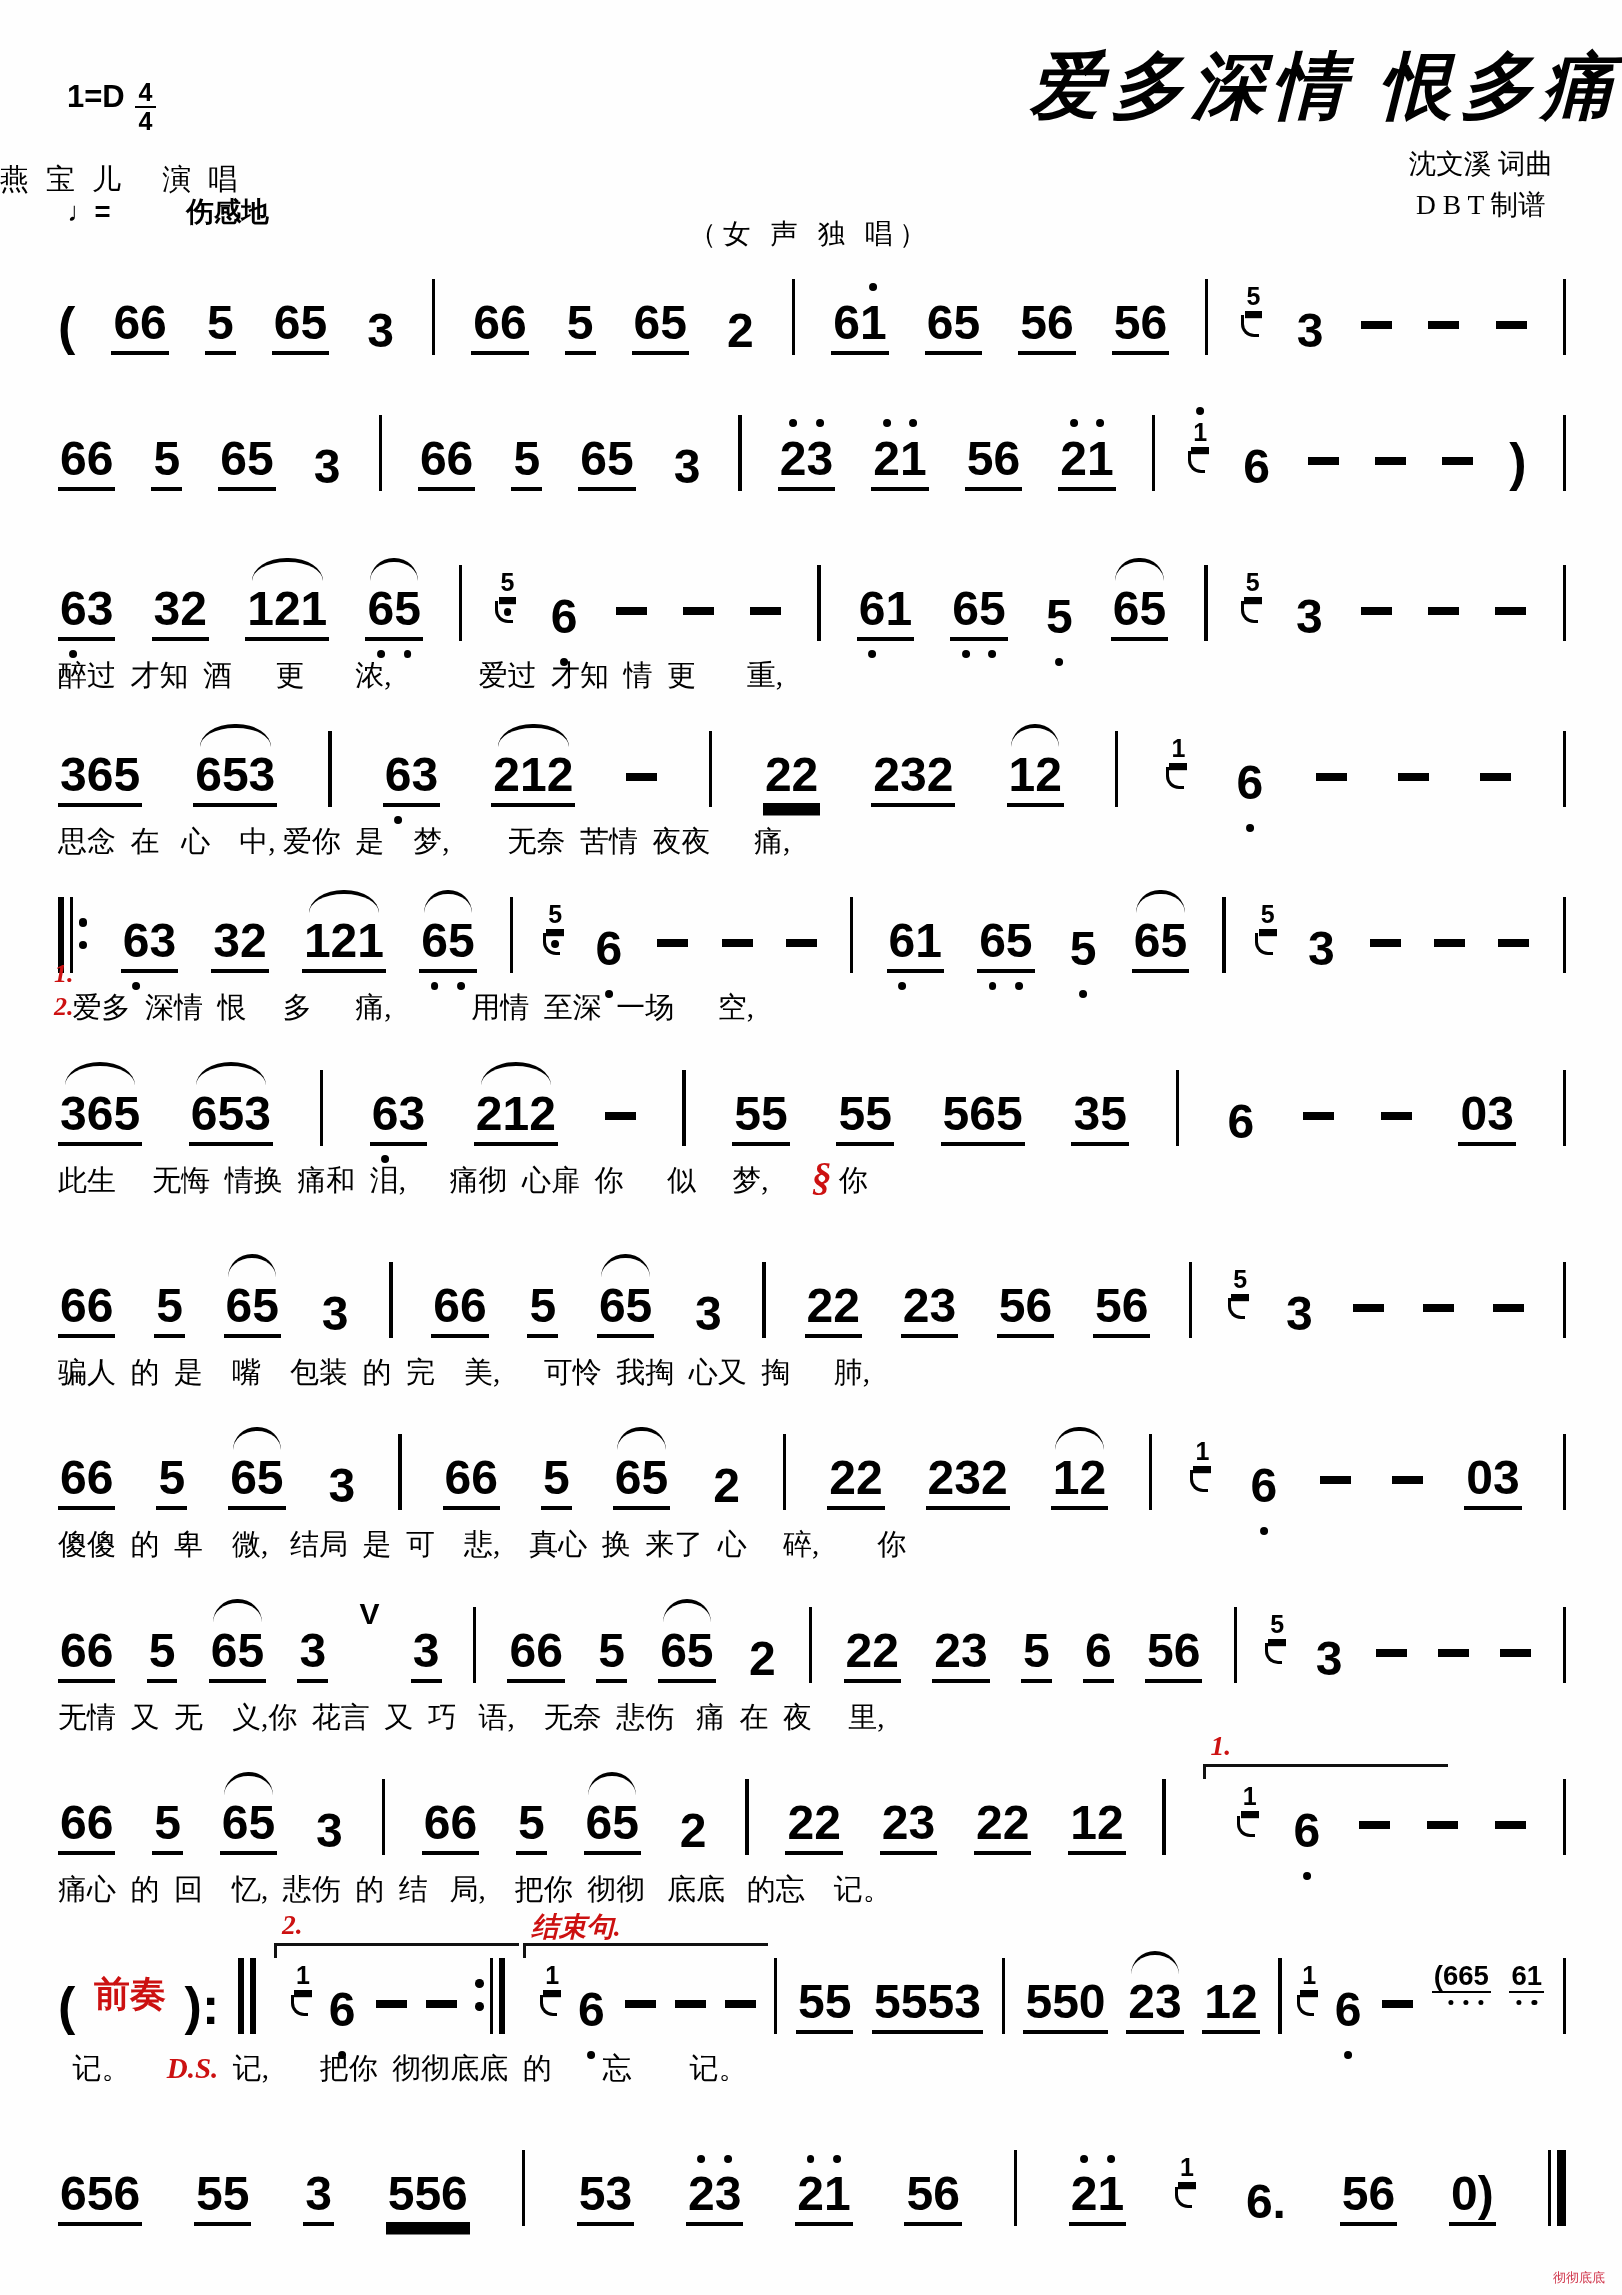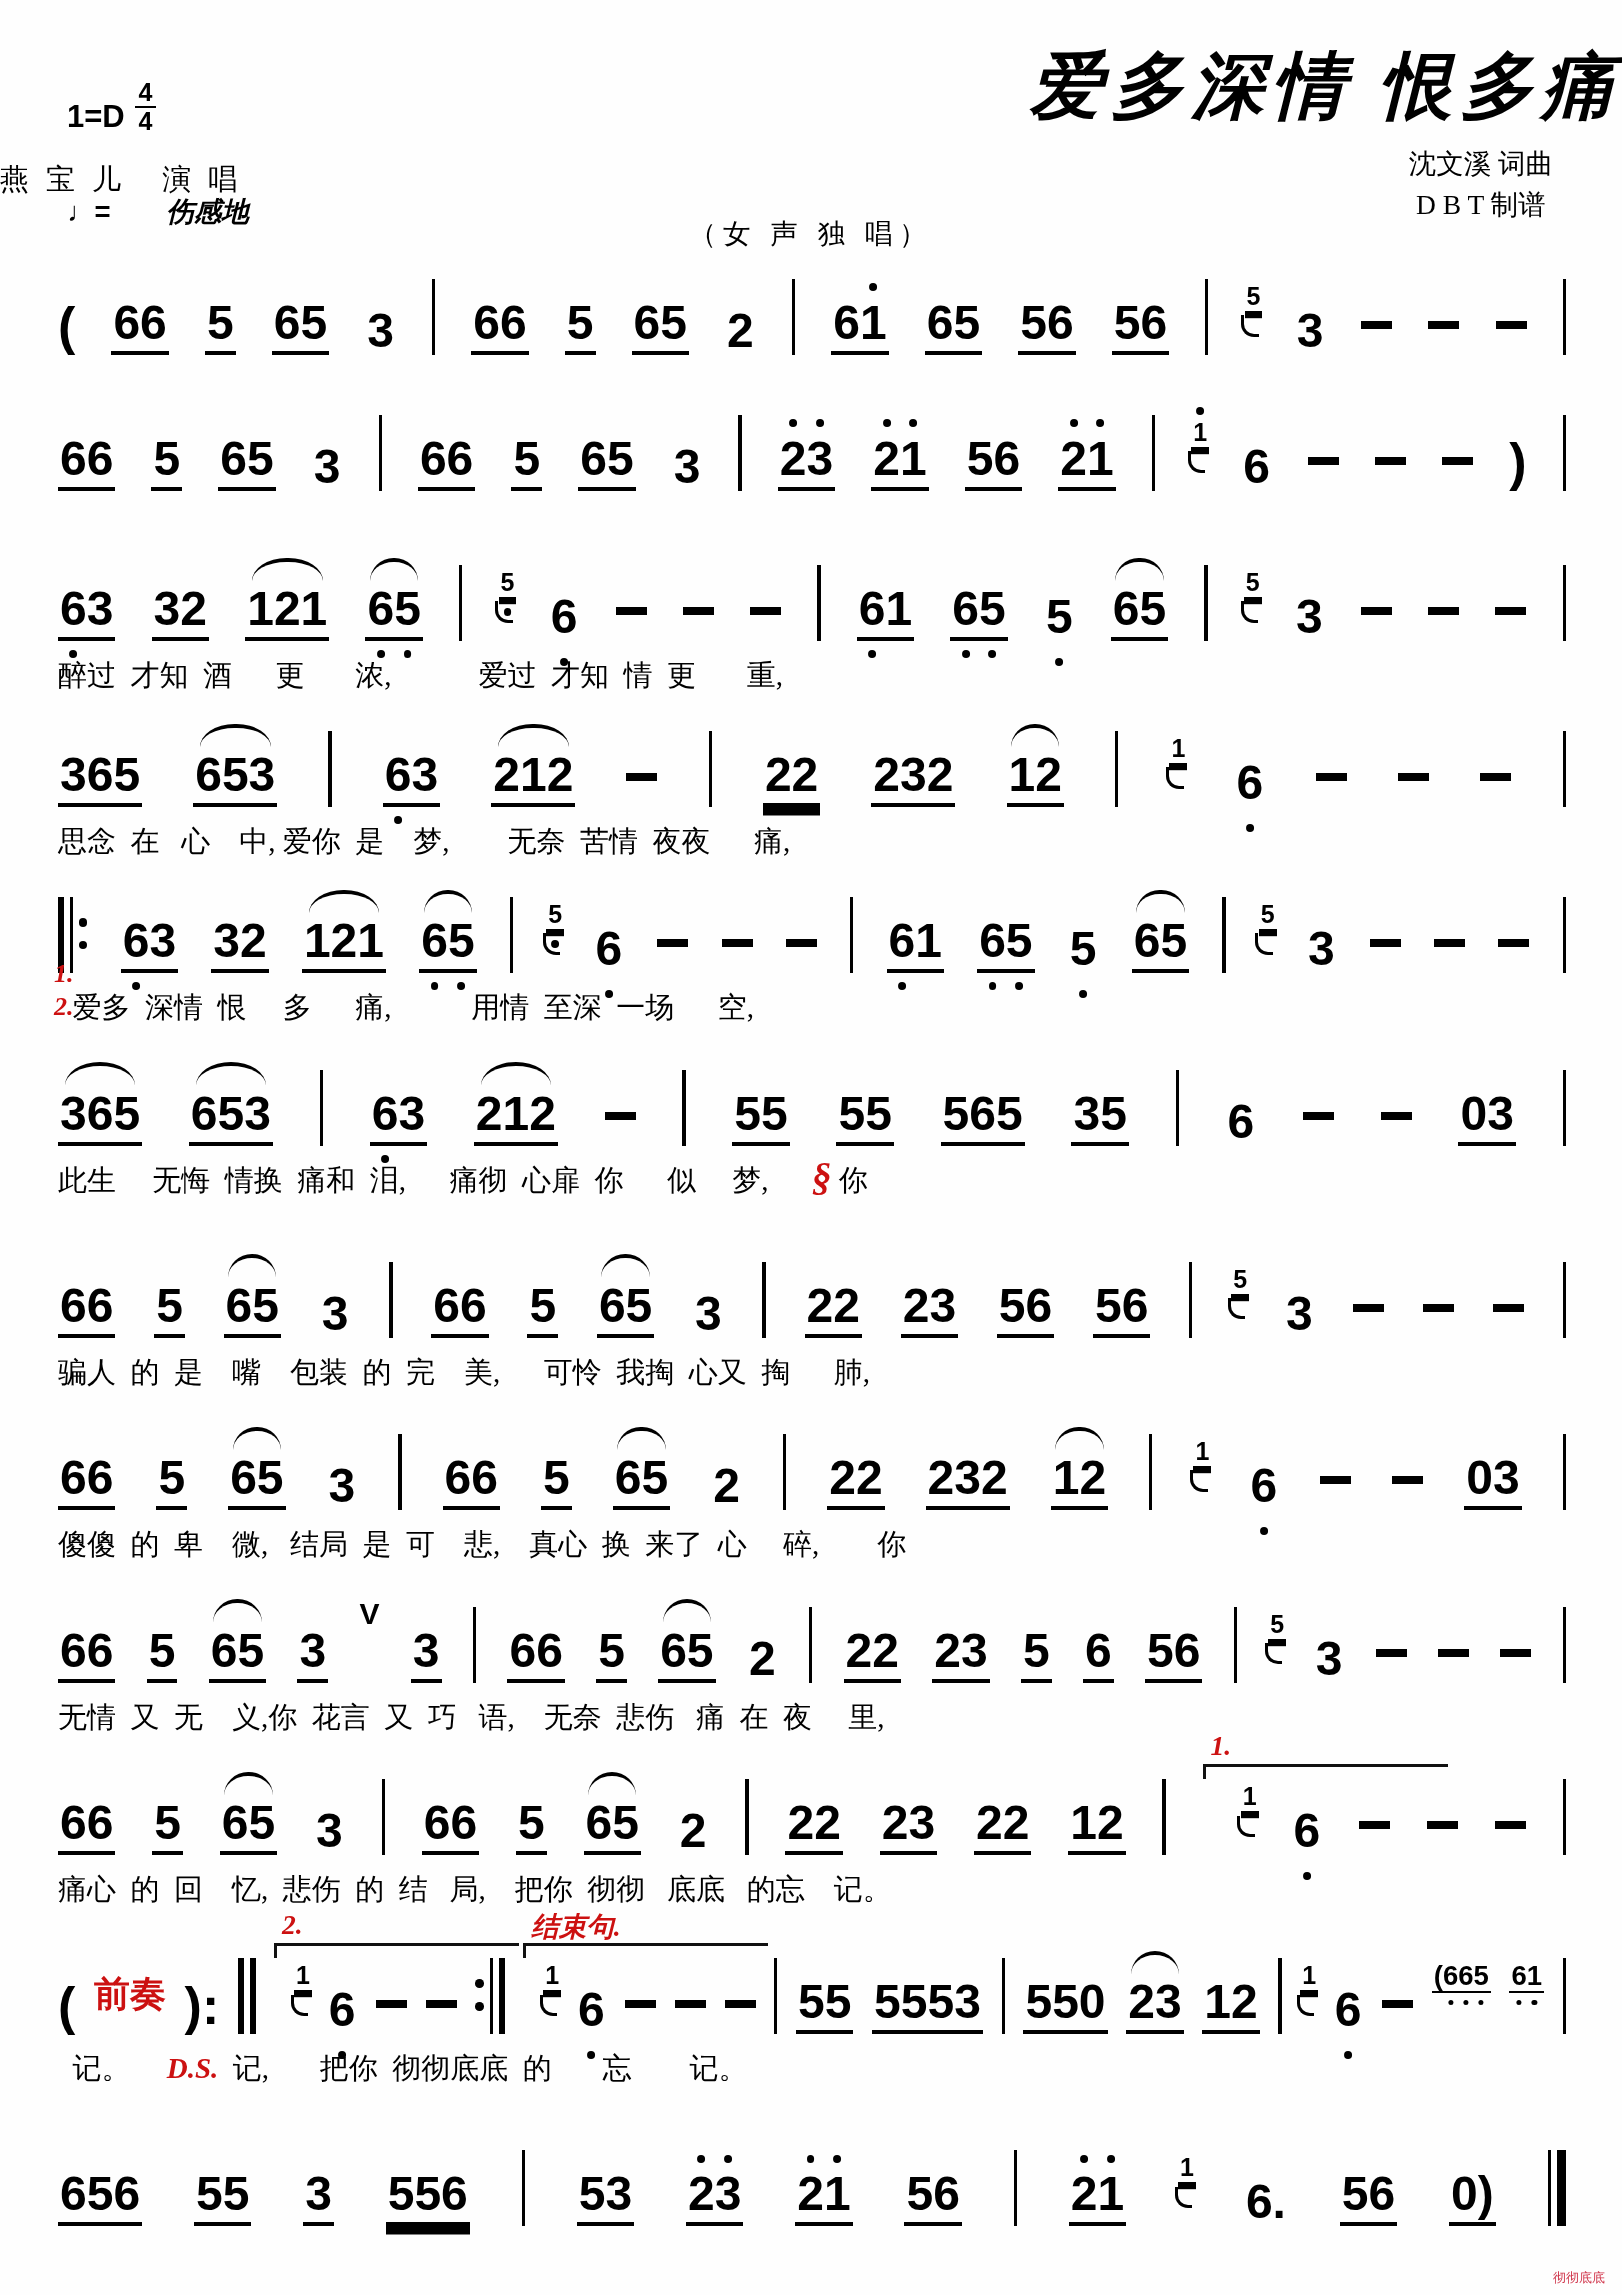--- a/index.html
+++ b/index.html
@@ -10,26 +10,26 @@
   .title { position:absolute; top:38px; left:0; width:100%; text-align:right;
            font-family:"Liberation Serif",serif; font-size:73px; font-weight:900;
            font-style:italic; letter-spacing:7.9px; }
   .singer { position:absolute; top:160px; left:0; width:100%; 
             font-family:"Liberation Serif",serif; font-size:29px; letter-spacing:17px; }
   .voice  { position:absolute; top:216px; left:0; width:100%; text-align:center;
             font-family:"Liberation Serif",serif; font-size:27.5px; letter-spacing:6.5px; }
   .credits{ position:absolute; right:69px; top:143px; font-family:"Liberation Serif",serif;
             font-size:27.5px; line-height:1.5; text-align:center; }
   .keysig { position:absolute; left:67px; top:79px; font-size:31px; font-weight:bold;
-            display:flex; align-items:flex-end; gap:10.5px; }
+            display:flex; align-items:flex-start; gap:10.5px; }
   .meter  { display:inline-flex; flex-direction:column; align-items:center;
             font-size:25px; font-weight:bold; line-height:1.08; }
   .meter .mt { border-bottom:2.6px solid #000; padding:0 3.3px; }
   .tempo  { position:absolute; left:67px; top:194px; font-size:27.5px; font-weight:bold; }
-  .tempo .t2 { font-style:italic; margin-left:48px; font-family:"Liberation Serif",serif; }
+  .tempo .t2 { margin-left:68px; font-family:"Liberation Serif",serif; }
 
   
   .score { position:absolute; left:58px; top:257px; width:1508px; }
   .system { position:relative; }
   .noterow { display:flex; align-items:flex-end; justify-content:space-between; height:98px; }
   .noterow > * { flex:none; }
 
   .group { position:relative; font-size:48px; font-weight:bold; line-height:1; padding:0 2px; }
   .group.u1 { border-bottom:4.6px solid #000; padding-bottom:3.9px; }
   .group.u2 { border-bottom:4.6px solid #000; padding-bottom:3.9px; box-shadow:0 8.5px 0 0 #000; }

